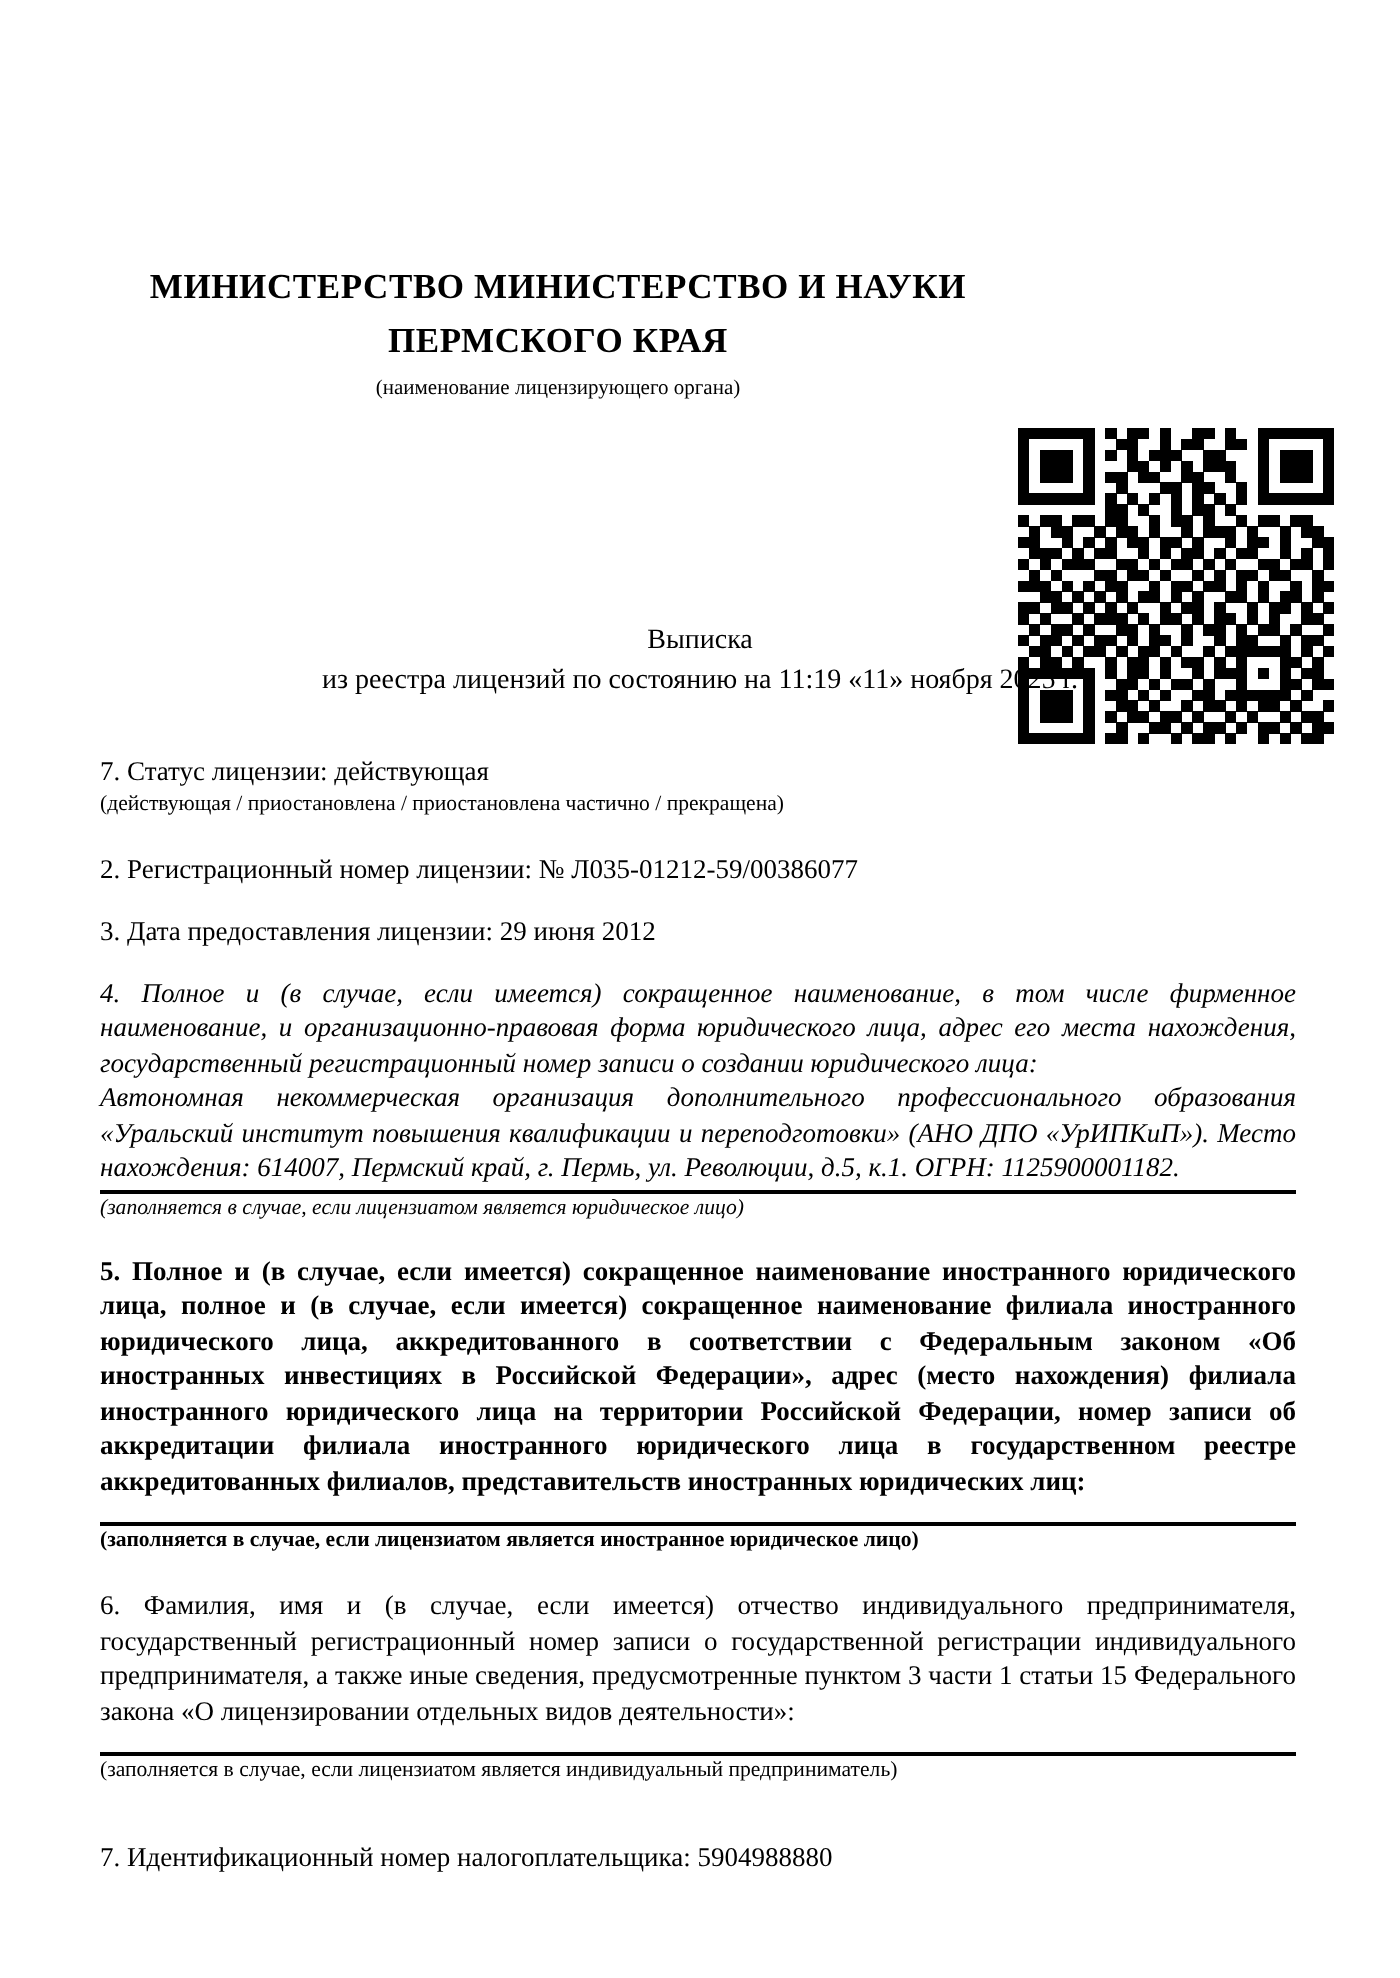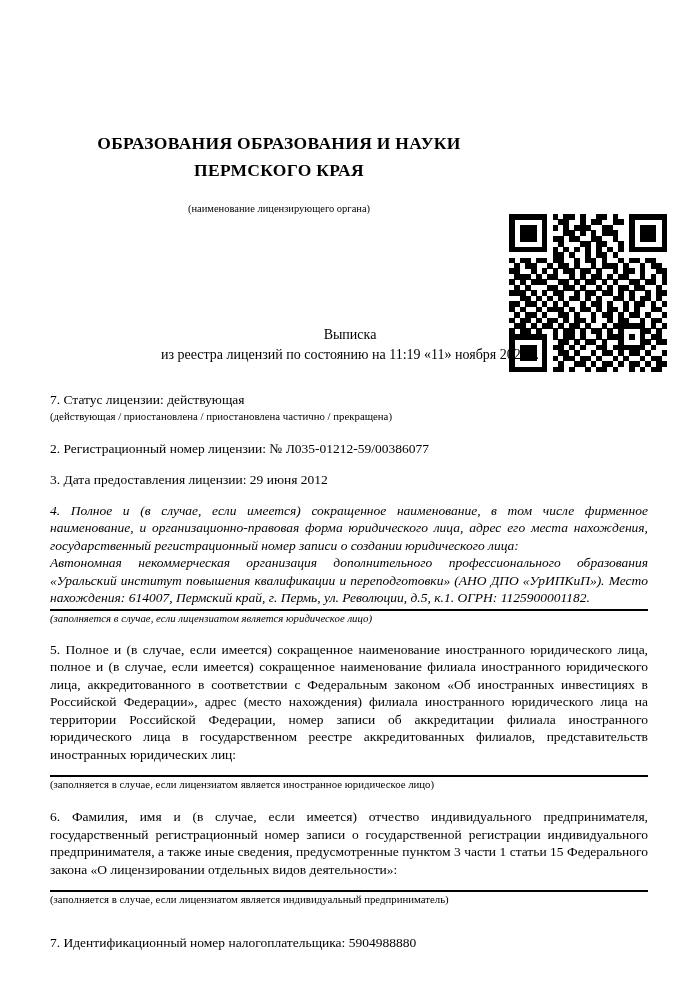--- a/index.html
+++ b/index.html
@@ -11,33 +11,33 @@
   }
   .page { position: relative; width: 700px; height: 989px; background: #ffffff; }
   .qr {
     position: absolute; top: 84px; right: 33px;
     width: 158px; height: 158px;
   }
   .letterhead { margin: 130px 0 0 50px; width: 458px; text-align: center; }
   .ministry-name {
     font-weight: bold; font-size: 17.5px; line-height: 27px; letter-spacing: 0.3px;
   }
-  .ministry-caption { font-size: 10.5px; line-height: 13px; margin-top: 18px; }
+  .ministry-caption { font-size: 10.5px; line-height: 13px; margin-top: 4px; }
   .doc-title { margin-top: 110px; text-align: center; font-size: 14px; line-height: 20px; }
   .content { margin: 26px 52px 0 50px; font-size: 13.5px; line-height: 17.5px; }
   .para { text-align: justify; }
   .item-caption {
     font-size: 10.8px; line-height: 13px; text-align: left; margin-top: 1px;
   }
   .rule { border-top: 2px solid #000000; height: 0; margin-top: 2px; }
   .rule.gap { margin-top: 12px; }
   .m-item2 { margin-top: 17px; }
   .m-item3 { margin-top: 14px; }
   .m-item4 { margin-top: 13px; font-style: italic; }
-  .m-item5 { margin-top: 16px; }
+  .m-item5 { margin-top: 16px; font-weight: bold; }
   .m-item6 { margin-top: 17px; }
   .m-item7 { margin-top: 28px; }
 </style>
 </head>
 <body>
 
 <div class="page">
 
   <div class="qr"><svg viewBox="0 0 29 29" width="100%" height="100%" shape-rendering="crispEdges" fill="#000000">
         <rect x="0" y="0" width="1.05" height="1.05"></rect>
@@ -494,21 +494,21 @@
         <rect x="17" y="28" width="1.05" height="1.05"></rect>
         <rect x="19" y="28" width="1.05" height="1.05"></rect>
         <rect x="22" y="28" width="1.05" height="1.05"></rect>
         <rect x="24" y="28" width="1.05" height="1.05"></rect>
         <rect x="26" y="28" width="1.05" height="1.05"></rect>
         <rect x="27" y="28" width="1.05" height="1.05"></rect>
       </svg></div>
 
   <div class="letterhead">
     <div class="ministry-name">
-      <div>ОБРАЗОВАНИЯ ОБРАЗОВАНИЯ И НАУКИ</div>
+      <div>МИНИСТЕРСТВО МИНИСТЕРСТВО И НАУКИ</div>
       <div>ПЕРМСКОГО КРАЯ</div>
     </div>
     <div class="ministry-caption">(наименование лицензирующего органа)</div>
   </div>
 
   <div class="doc-title">
     <div>Выписка</div>
     <div>из реестра лицензий по состоянию на 11:19 «11» ноября 2025 г.</div>
   </div>
 

